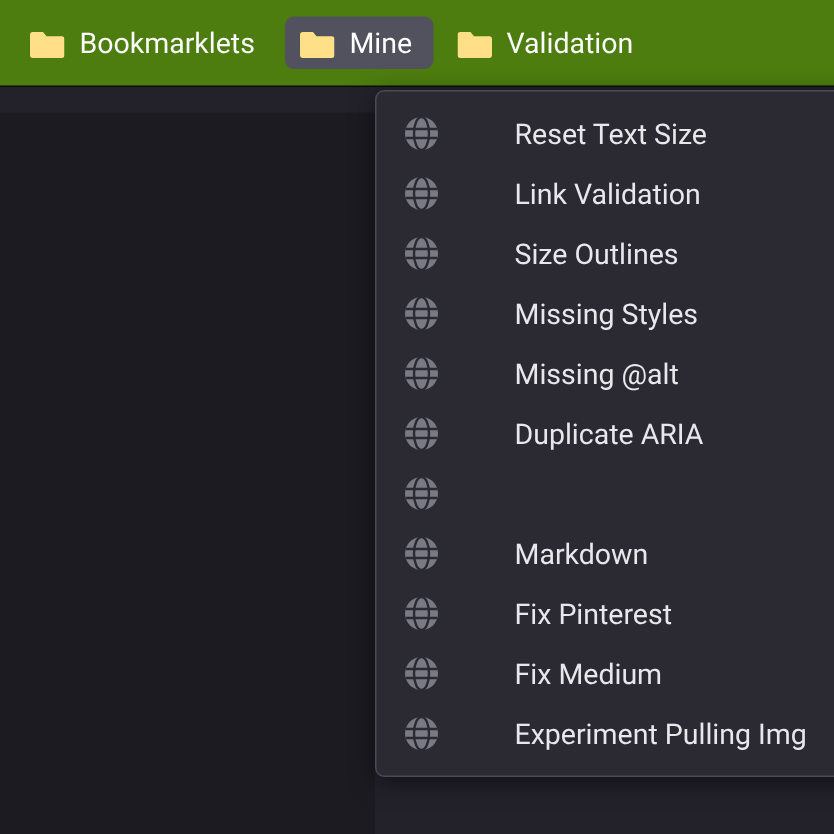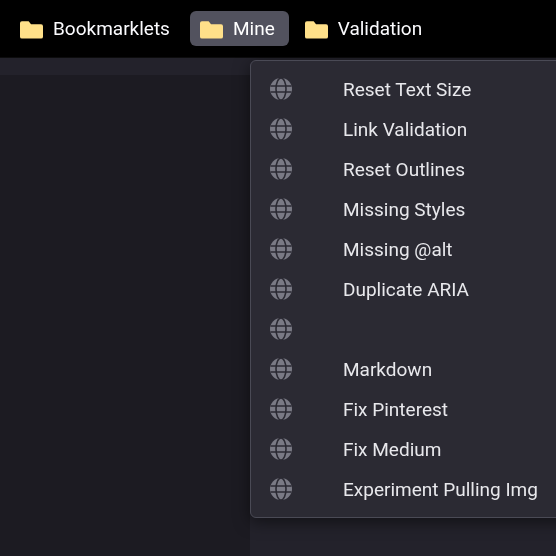--- a/index.html
+++ b/index.html
@@ -11,21 +11,21 @@
     font-size: 19px;
     color: #fbfbfe;
     overflow: hidden;
     position: relative;
   }
   .toolbar {
     display: flex;
     align-items: center;
     padding: 8px 10px;
     gap: 6px;
-    background: #000000;
+    background: #4d7c0f;
     border-bottom: 1px solid #0c0c0d;
     height: 58px;
   }
   .toolbar-item {
     display: flex;
     align-items: center;
     gap: 10px;
     padding: 6px 14px 6px 10px;
     border-radius: 6px;
     cursor: pointer;
@@ -141,21 +141,21 @@
     <span class="menu-label">Link Validation</span>
   </div>
   <div class="menu-item">
     <span class="globe-icon">
       <svg viewBox="0 0 24 24" width="24" height="24">
           <circle cx="12" cy="12" r="11" fill="currentColor"></circle>
           <ellipse cx="12" cy="12" rx="5" ry="11" fill="none" stroke="#2b2a33" stroke-width="1.6"></ellipse>
           <path d="M1.5 9 h21 M1.5 15 h21" stroke="#2b2a33" stroke-width="1.6"></path>
         </svg>
     </span>
-    <span class="menu-label">Reset Outlines</span>
+    <span class="menu-label">Size Outlines</span>
   </div>
   <div class="menu-item">
     <span class="globe-icon">
       <svg viewBox="0 0 24 24" width="24" height="24">
           <circle cx="12" cy="12" r="11" fill="currentColor"></circle>
           <ellipse cx="12" cy="12" rx="5" ry="11" fill="none" stroke="#2b2a33" stroke-width="1.6"></ellipse>
           <path d="M1.5 9 h21 M1.5 15 h21" stroke="#2b2a33" stroke-width="1.6"></path>
         </svg>
     </span>
     <span class="menu-label">Missing Styles</span>

